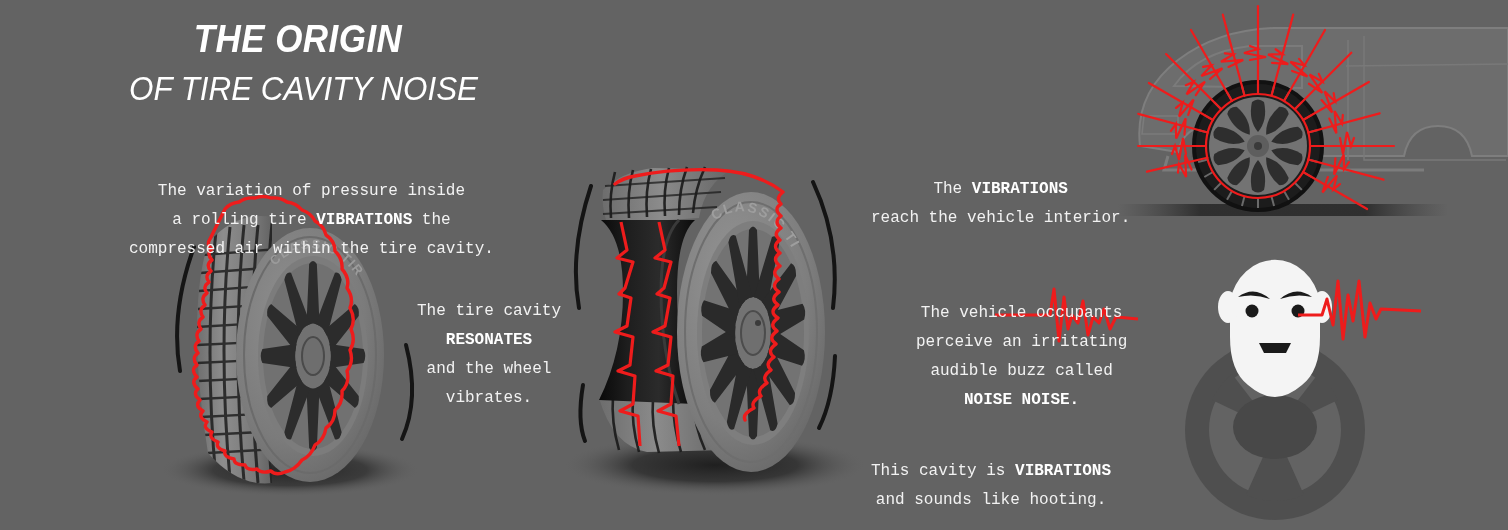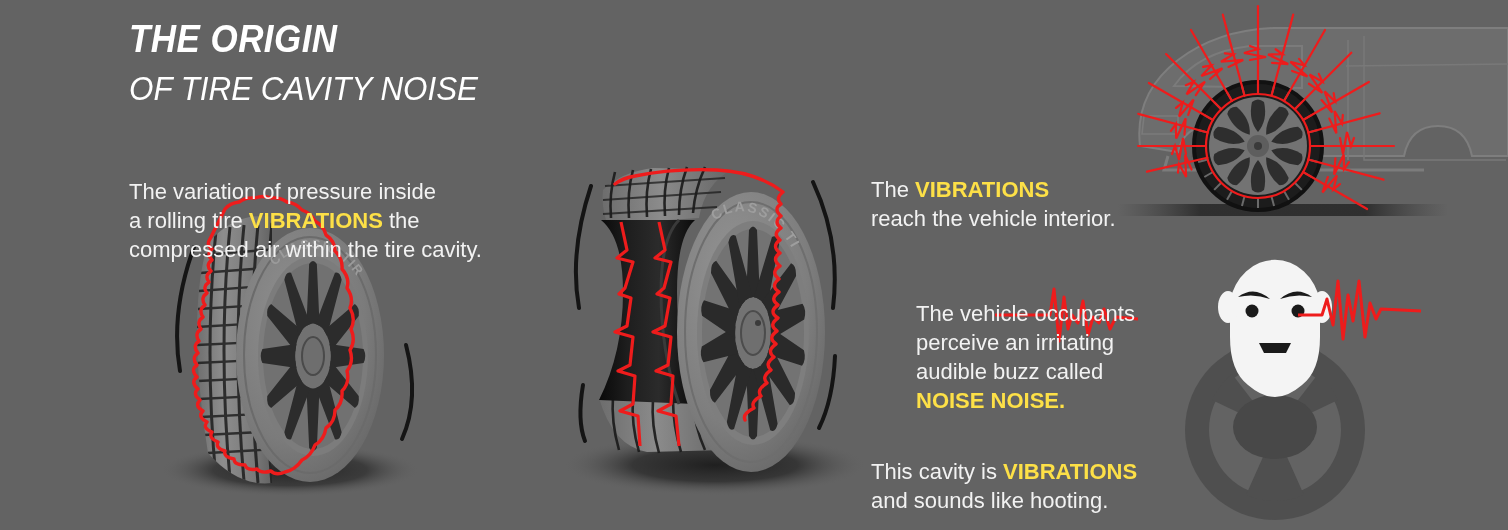--- a/index.html
+++ b/index.html
@@ -2,40 +2,40 @@
 <html><head>
 <meta charset="utf-8">
 <style>
   html,body{margin:0;padding:0;}
   body{
     width:1508px;height:530px;overflow:hidden;
     background:#636363;
     font-family:"Liberation Sans", sans-serif;
     position:relative;
   }
-  #stage{position:absolute;inset:0;width:1508px;height:530px;}
+  #stage{position:absolute;inset:0;width:1508px;height:530px;text-align:center;}
 
   
   .title-block{position:absolute;left:129px;top:20px;}
   .title-1{
     font-size:38px;font-weight:bold;font-style:italic;
     color:#ffffff;letter-spacing:.5px;line-height:1;
     transform:scaleX(.92);transform-origin:left center;
     white-space:nowrap;
   }
   .title-2{
     font-size:33px;font-style:italic;font-weight:400;
     color:#ffffff;line-height:1;margin-top:14px;
     transform:scaleX(.95);transform-origin:left center;
     white-space:nowrap;
   }
 
   
-  .para{position:absolute;color:#f2f2f2;font-size:22px;line-height:29px;white-space:pre-line;}
-  .para b{font-weight:bold;color:#fde047;}
+  .para{position:absolute;color:#f2f2f2;font-size:16px;line-height:29px;white-space:pre-line;font-family:Liberation Mono, monospace;}
+  .para b{font-weight:bold;color:#ffffff;}
   .p-activates{left:129px;top:148px;}
   .p-resonates{left:417px;top:268px;}
   .p-vibrations{left:871px;top:146px;}
   .p-occupants{left:871px;top:270px;margin-left:45px;}
   .p-discernable{left:871px;top:428px;}
 
   
   .art{position:absolute;}
   svg{display:block;overflow:visible;}
 </style>
@@ -503,20 +503,26 @@
       </g>
     </svg>
   </div>
 
   <div class="para p-activates">
     <span>The variation of pressure inside
 a rolling tire </span><b>VIBRATIONS</b><span> the
 compressed air within the tire cavity.</span>
   </div>
 
+  <div class="para p-resonates">
+    <span>The tire cavity
+</span><b>RESONATES</b><span>
+and the wheel
+vibrates.</span>
+  </div>
 
   <div class="para p-vibrations">
     <span>The </span><b>VIBRATIONS</b><span>
 reach the vehicle interior.</span>
   </div>
 
   <div class="para p-occupants">
     <span>The vehicle occupants
 perceive an irritating
 audible buzz called

